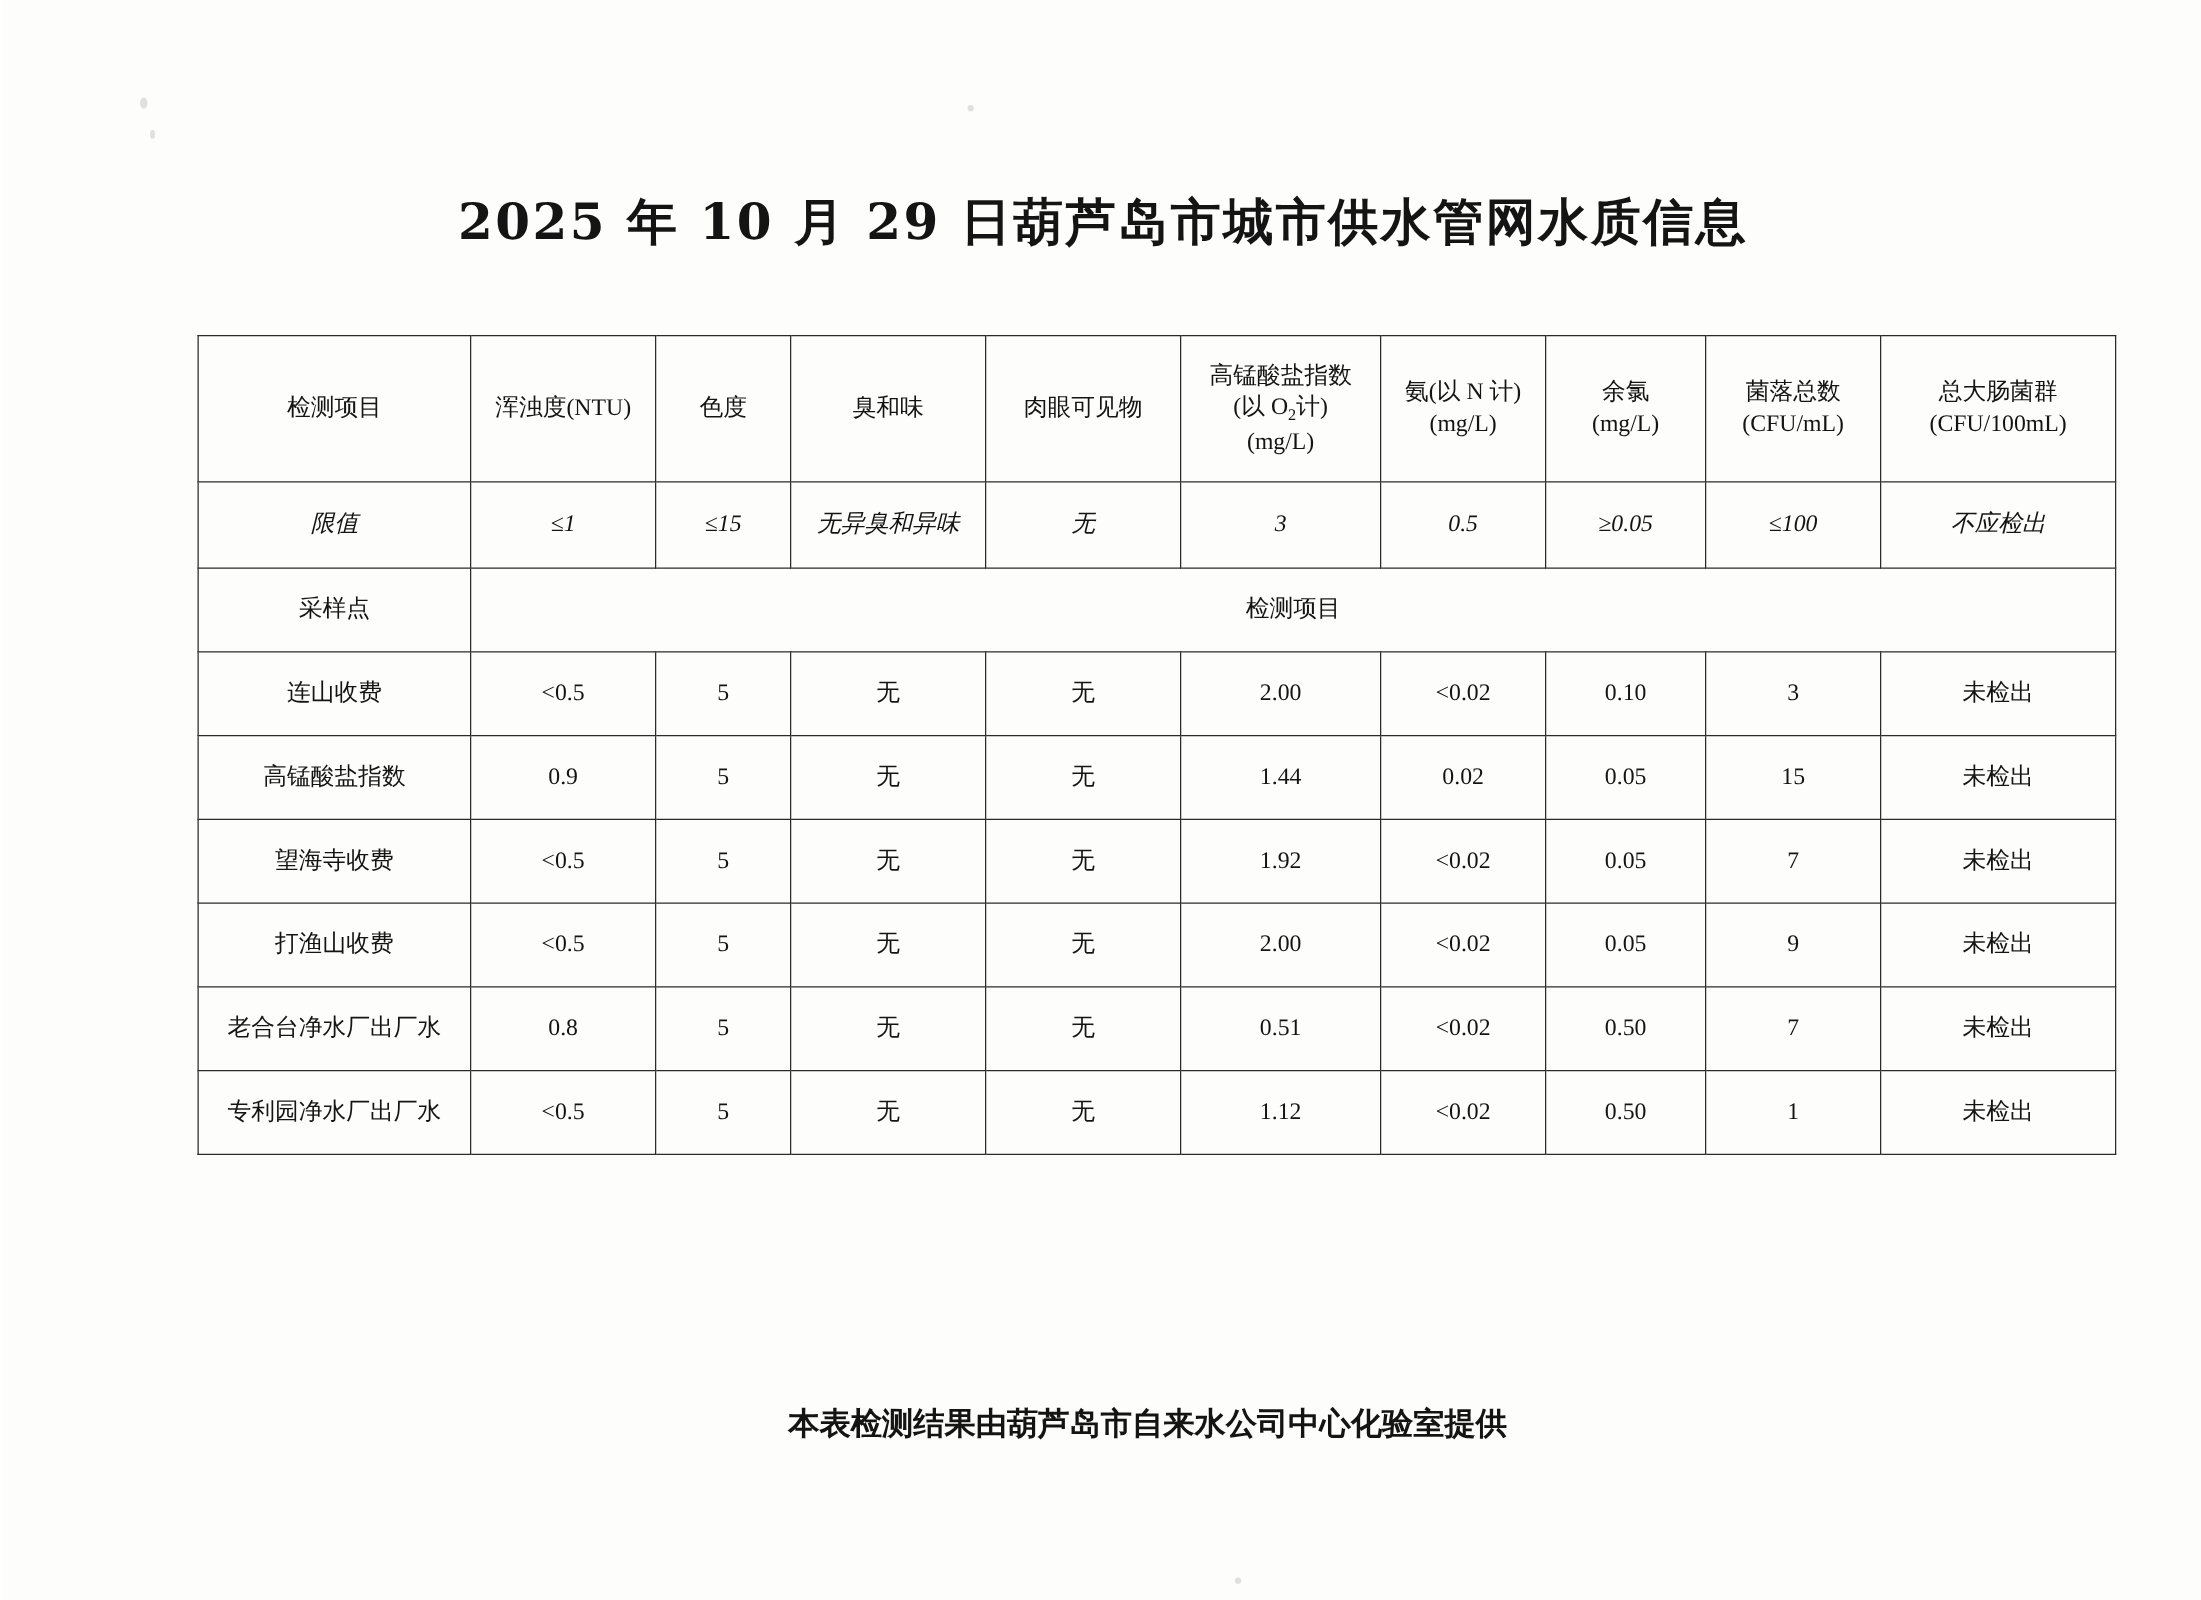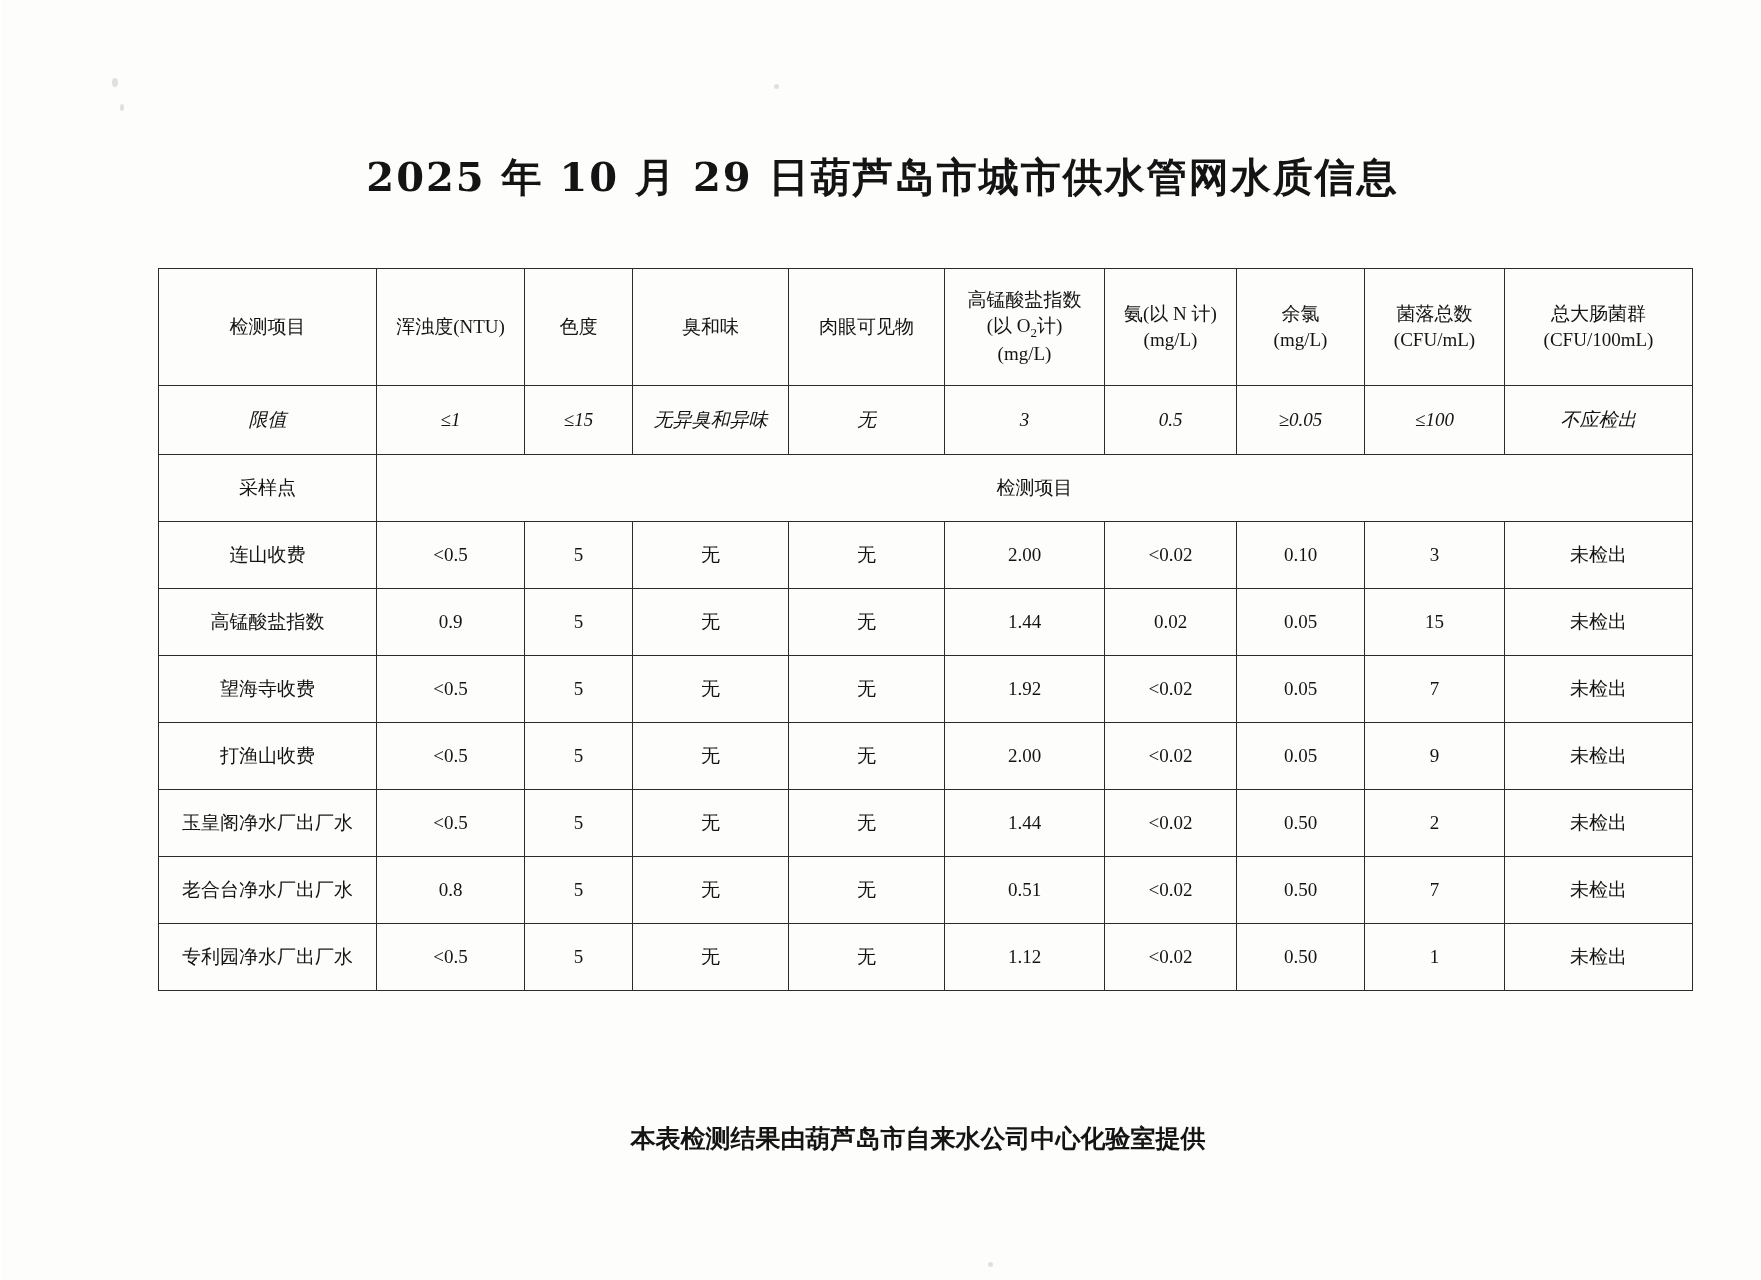--- a/index.html
+++ b/index.html
@@ -214,32 +214,20 @@
           <td>5</td>
           <td>无</td>
           <td>无</td>
           <td>2.00</td>
           <td>&lt;0.02</td>
           <td>0.05</td>
           <td>9</td>
           <td>未检出</td>
         </tr>
 
-        <tr class="data-row">
-          <td>玉皇阁净水厂出厂水</td>
-          <td>&lt;0.5</td>
-          <td>5</td>
-          <td>无</td>
-          <td>无</td>
-          <td>1.44</td>
-          <td>&lt;0.02</td>
-          <td>0.50</td>
-          <td>2</td>
-          <td>未检出</td>
-        </tr>
 
         <tr class="data-row">
           <td>老合台净水厂出厂水</td>
           <td>0.8</td>
           <td>5</td>
           <td>无</td>
           <td>无</td>
           <td>0.51</td>
           <td>&lt;0.02</td>
           <td>0.50</td>

